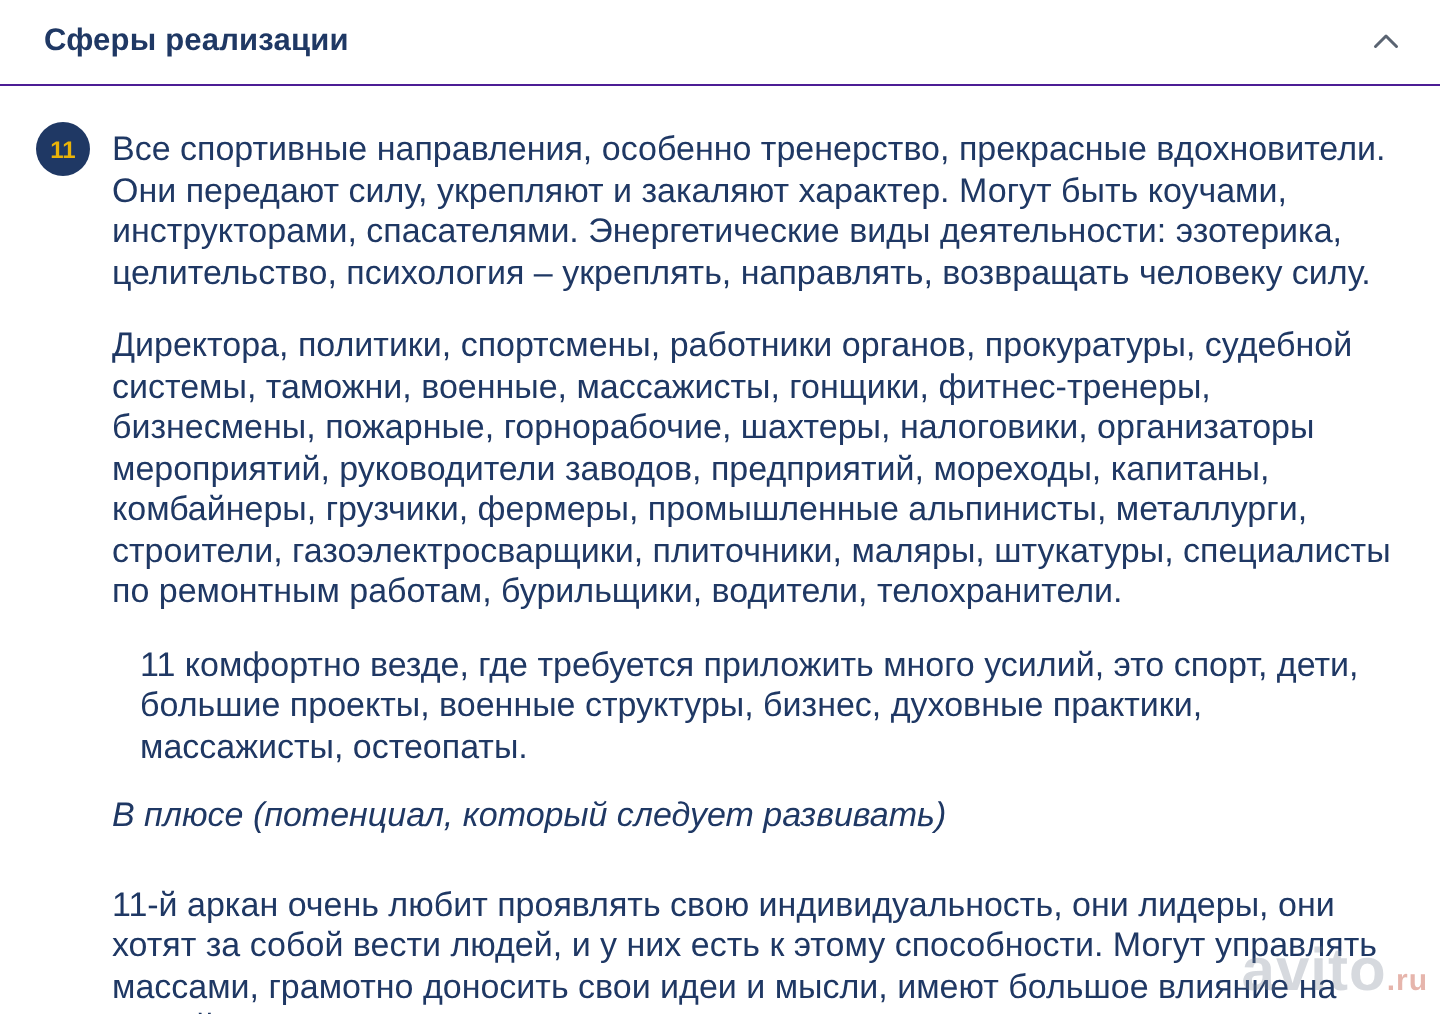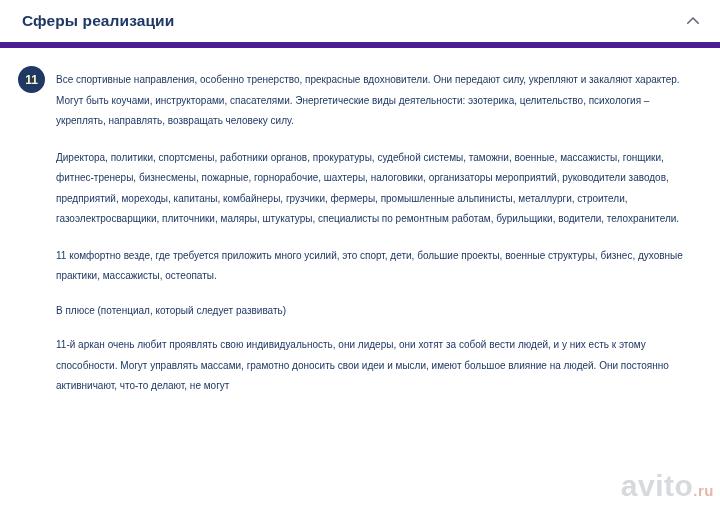--- a/index.html
+++ b/index.html
@@ -16,21 +16,21 @@
   .page {
     position: relative;
     width: 720px;
     height: 507px;
     background: #ffffff;
     box-sizing: border-box;
   }
   .card-header {
     position: relative;
     height: 42px;
-    border-bottom: 6px solid #4c1d95;
+    border-bottom: 1px solid #4c1d95;
     display: flex;
     align-items: center;
     padding: 0 18px 0 22px;
     background: #ffffff;
   }
   .card-title {
     font-size: 15.5px;
     color: #1f3864;
     font-weight: bold;
     letter-spacing: 0.1px;
@@ -47,47 +47,49 @@
     padding: 22px 24px 0 24px;
   }
   .badge {
     position: absolute;
     left: 18px;
     top: 18px;
     width: 27px;
     height: 27px;
     border-radius: 50%;
     background: #1f3864;
-    color: #fef9c3;
+    color: #eab308;
     font-size: 12px;
     font-weight: bold;
     display: flex;
     align-items: center;
     justify-content: center;
     line-height: 1;
   }
   .content {
     margin-left: 32px;
     color: #1f3864;
   }
   p.para {
     margin: 0 0 16px 0;
-    font-size: 10px;
+    font-size: 17px;
     line-height: 20.5px;
     color: #1f3864;
     text-align: left;
   }
   p.para.first {
     margin-top: 0;
   }
   p.italic {
-    margin-bottom: 14px;
+    font-style: italic;
+    margin-bottom: 24px;
   }
   p.tight {
     margin-bottom: 14px;
+    margin-left: 14px;
   }
   .watermark {
     position: absolute;
     right: 6px;
     bottom: 4px;
     font-size: 30px;
     font-weight: bold;
     color: rgba(120,130,145,0.30);
     letter-spacing: 0.5px;
     font-family: "Liberation Sans", sans-serif;

